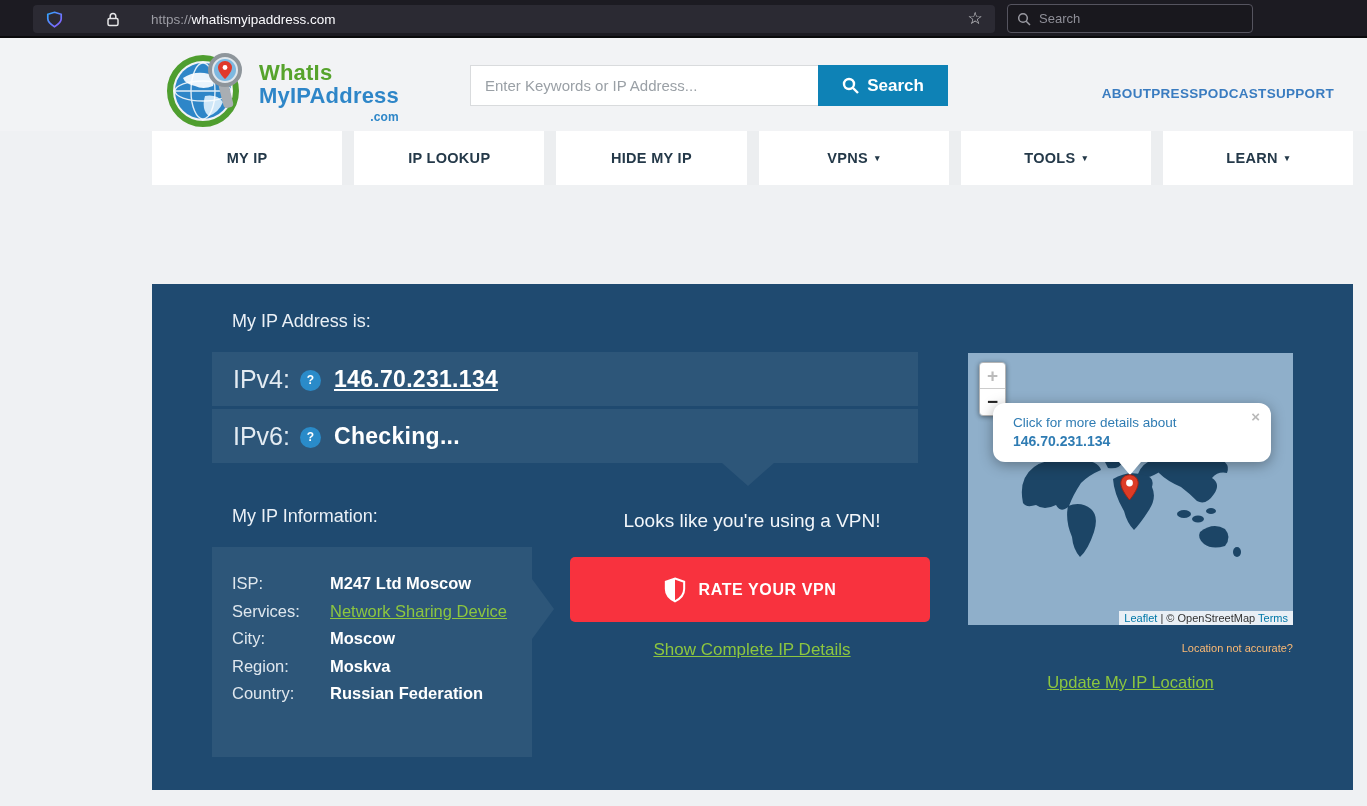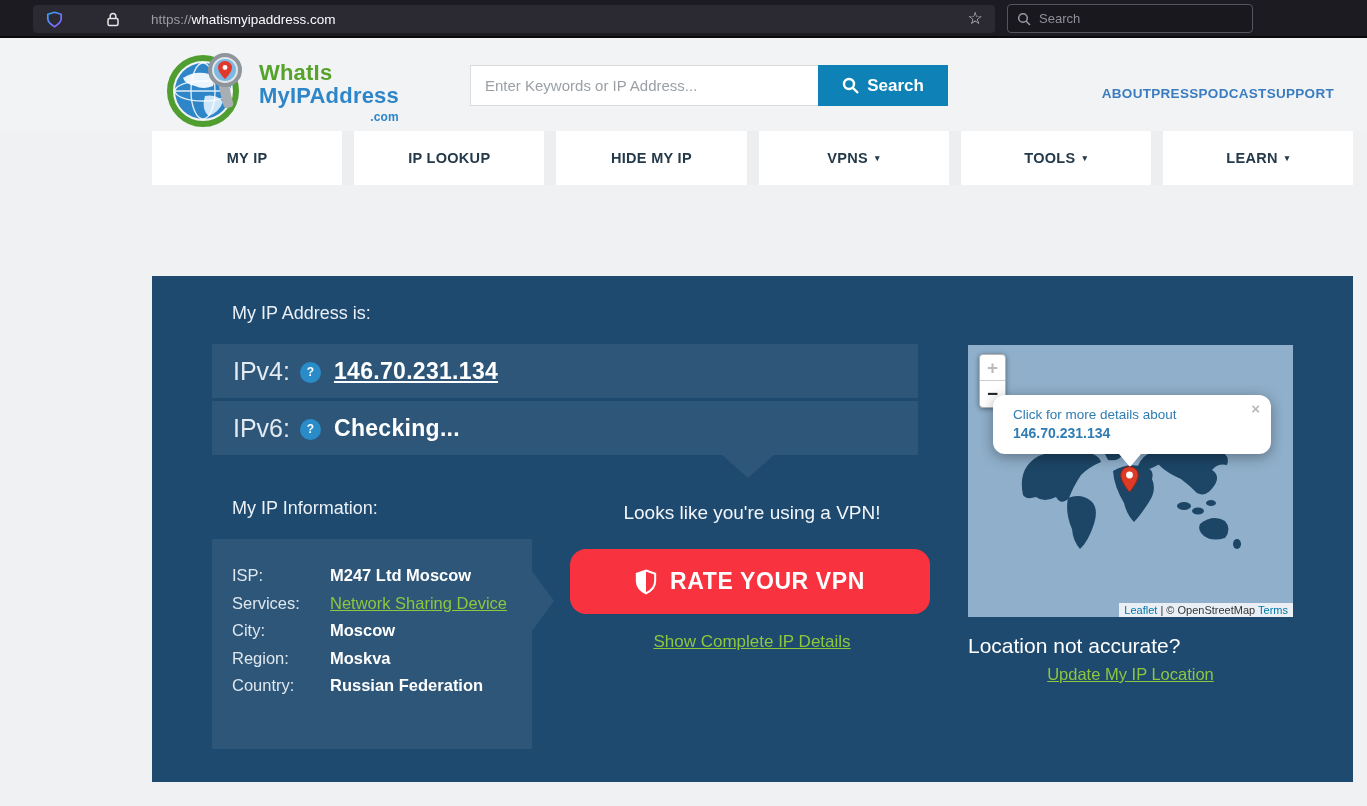--- a/index.html
+++ b/index.html
@@ -48,21 +48,21 @@
   .hlinks a{color:var(--header-link-blue);font-size:13.5px;font-weight:bold;letter-spacing:.3px;
             text-decoration:none;cursor:pointer}
 
   
   .nav{position:absolute;top:131px;left:152px;width:1201px;height:54px;display:flex;gap:12px;background:#eceef0}
   .nav-cell{flex:1;background:#fff;display:flex;align-items:center;justify-content:center;
             font-weight:bold;font-size:14.5px;color:var(--nav-text);letter-spacing:.3px;cursor:pointer}
   .nav-arrow{font-size:9px;margin-left:7px;color:var(--nav-text)}
 
   
-  .panel{position:absolute;top:276px;left:152px;width:1201px;height:506px;background:var(--panel-navy);color:#fff}
+  .panel{position:absolute;top:284px;left:152px;width:1201px;height:506px;background:var(--panel-navy);color:#fff}
   .ip-heading{position:absolute;left:80px;top:27px;font-size:18px;color:#eaf0f6}
   .ip-row{position:absolute;left:60px;width:706px;height:54px;background:var(--row-blue);
           display:flex;align-items:center;padding-left:21px}
   .ip-row.v4{top:68px}.ip-row.v6{top:125px}
   .ip-label{font-size:25px;color:#e3ebf2;font-weight:normal}
   .q-badge{width:21px;height:21px;border-radius:50%;background:#2a8bc9;color:#fff;font-size:12px;
            font-weight:bold;display:flex;align-items:center;justify-content:center;margin:2px 13px 0 10px;cursor:pointer}
   .ip-value{font-size:23px;font-weight:bold;color:#fff;letter-spacing:.3px}
   a.ip-value{text-decoration:underline;cursor:pointer}
   .notch{position:absolute;left:570px;top:179px;width:0;height:0;
@@ -73,21 +73,21 @@
             padding:23px 18px 0 20px;font-size:16.5px;line-height:27.5px}
   .info-box::after{content:"";position:absolute;right:-22px;top:32px;width:0;height:0;
             border-top:30px solid transparent;border-bottom:30px solid transparent;
             border-left:22px solid var(--row-blue)}
   .info-row{margin:0}
   .info-label{display:inline-block;width:98px;color:#dfe7ee}
   .info-value{font-weight:600;color:#fff}
   .green-link{color:var(--link-green);text-decoration:underline;cursor:pointer;font-weight:normal}
   .vpn-notice{position:absolute;left:438px;top:226px;width:324px;text-align:center;font-size:19px;color:#f2f6fa}
   .rate-btn{position:absolute;left:418px;top:273px;width:360px;height:65px;background:var(--button-red);
-            border:none;border-radius:16px;color:#fff;font-weight:800;font-size:23px;letter-spacing:.6px;
+            border:none;border-radius:5px;color:#fff;font-weight:800;font-size:16px;letter-spacing:.6px;
             display:flex;align-items:center;justify-content:center;gap:13px;cursor:pointer;font-family:inherit}
   .details-link{position:absolute;left:438px;top:356px;width:324px;text-align:center;font-size:17px}
 
   
   .map{position:absolute;left:816px;top:69px;width:325px;height:272px;background:var(--map-ocean);cursor:grab}
   .map svg.world{position:absolute;left:0;top:0}
   .zoomctl{position:absolute;left:11px;top:9px;width:27px;border-radius:4px;overflow:hidden;
            box-shadow:0 1px 5px rgba(0,0,0,.45);border:1px solid #b5b5b5}
   .zbtn{width:100%;height:26px;background:#fff;display:flex;align-items:center;justify-content:center;
         font-size:19px;font-weight:bold;cursor:pointer}
@@ -97,21 +97,21 @@
          box-shadow:0 3px 14px rgba(0,0,0,.35)}
   .popup-text{padding:11px 0 0 20px;font-size:13.5px;color:#2f7cb3;line-height:18px}
   .popup-ip{font-weight:bold;font-size:14px}
   .popup-close{position:absolute;right:11px;top:5px;color:#b9b9b9;font-size:15px;font-weight:bold;cursor:pointer}
   .popup-tail{position:absolute;left:151px;top:109px;width:0;height:0;
               border-left:11px solid transparent;border-right:11px solid transparent;border-top:13px solid #fff}
   .pin{position:absolute;left:152px;top:121px}
   .attribution{position:absolute;right:0;bottom:0;background:rgba(255,255,255,.8);font-size:11px;
                color:#333;padding:1px 5px;white-space:nowrap}
   .attribution a{color:#0078a8;text-decoration:none;cursor:pointer}
-  .loc-q{position:absolute;left:816px;top:358px;width:325px;text-align:left;font-size:21px;color:#ffffff}
+  .loc-q{position:absolute;left:816px;top:358px;width:325px;text-align:right;font-size:11px;color:#fdba74}
   .loc-link{position:absolute;left:816px;top:389px;width:325px;text-align:center;font-size:16.5px}
 </style>
 </head>
 <body>
 
 <div class="chrome">
   <div class="url-bar">
     <svg class="shield-i" width="17" height="17" viewBox="0 0 16 16">
       <defs>
           <linearGradient id="shg" x1="0" y1="0" x2="1" y2="1">

